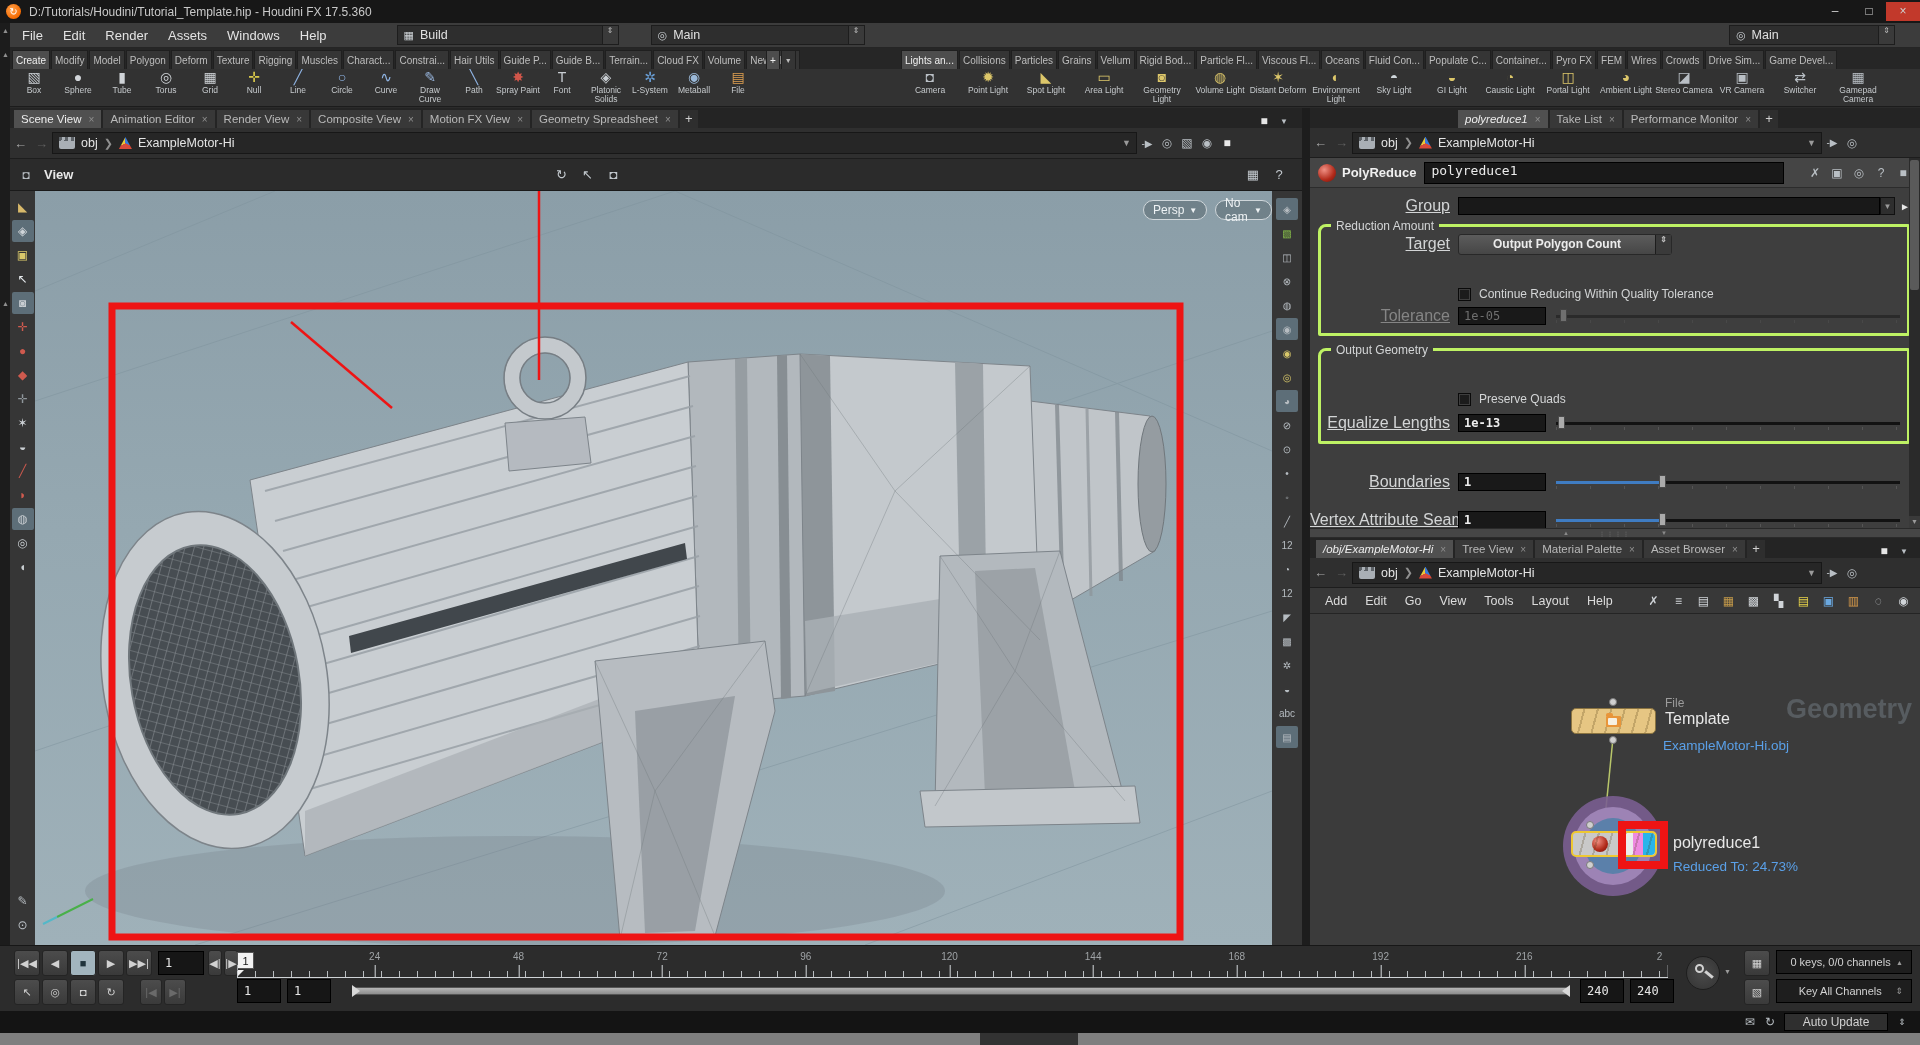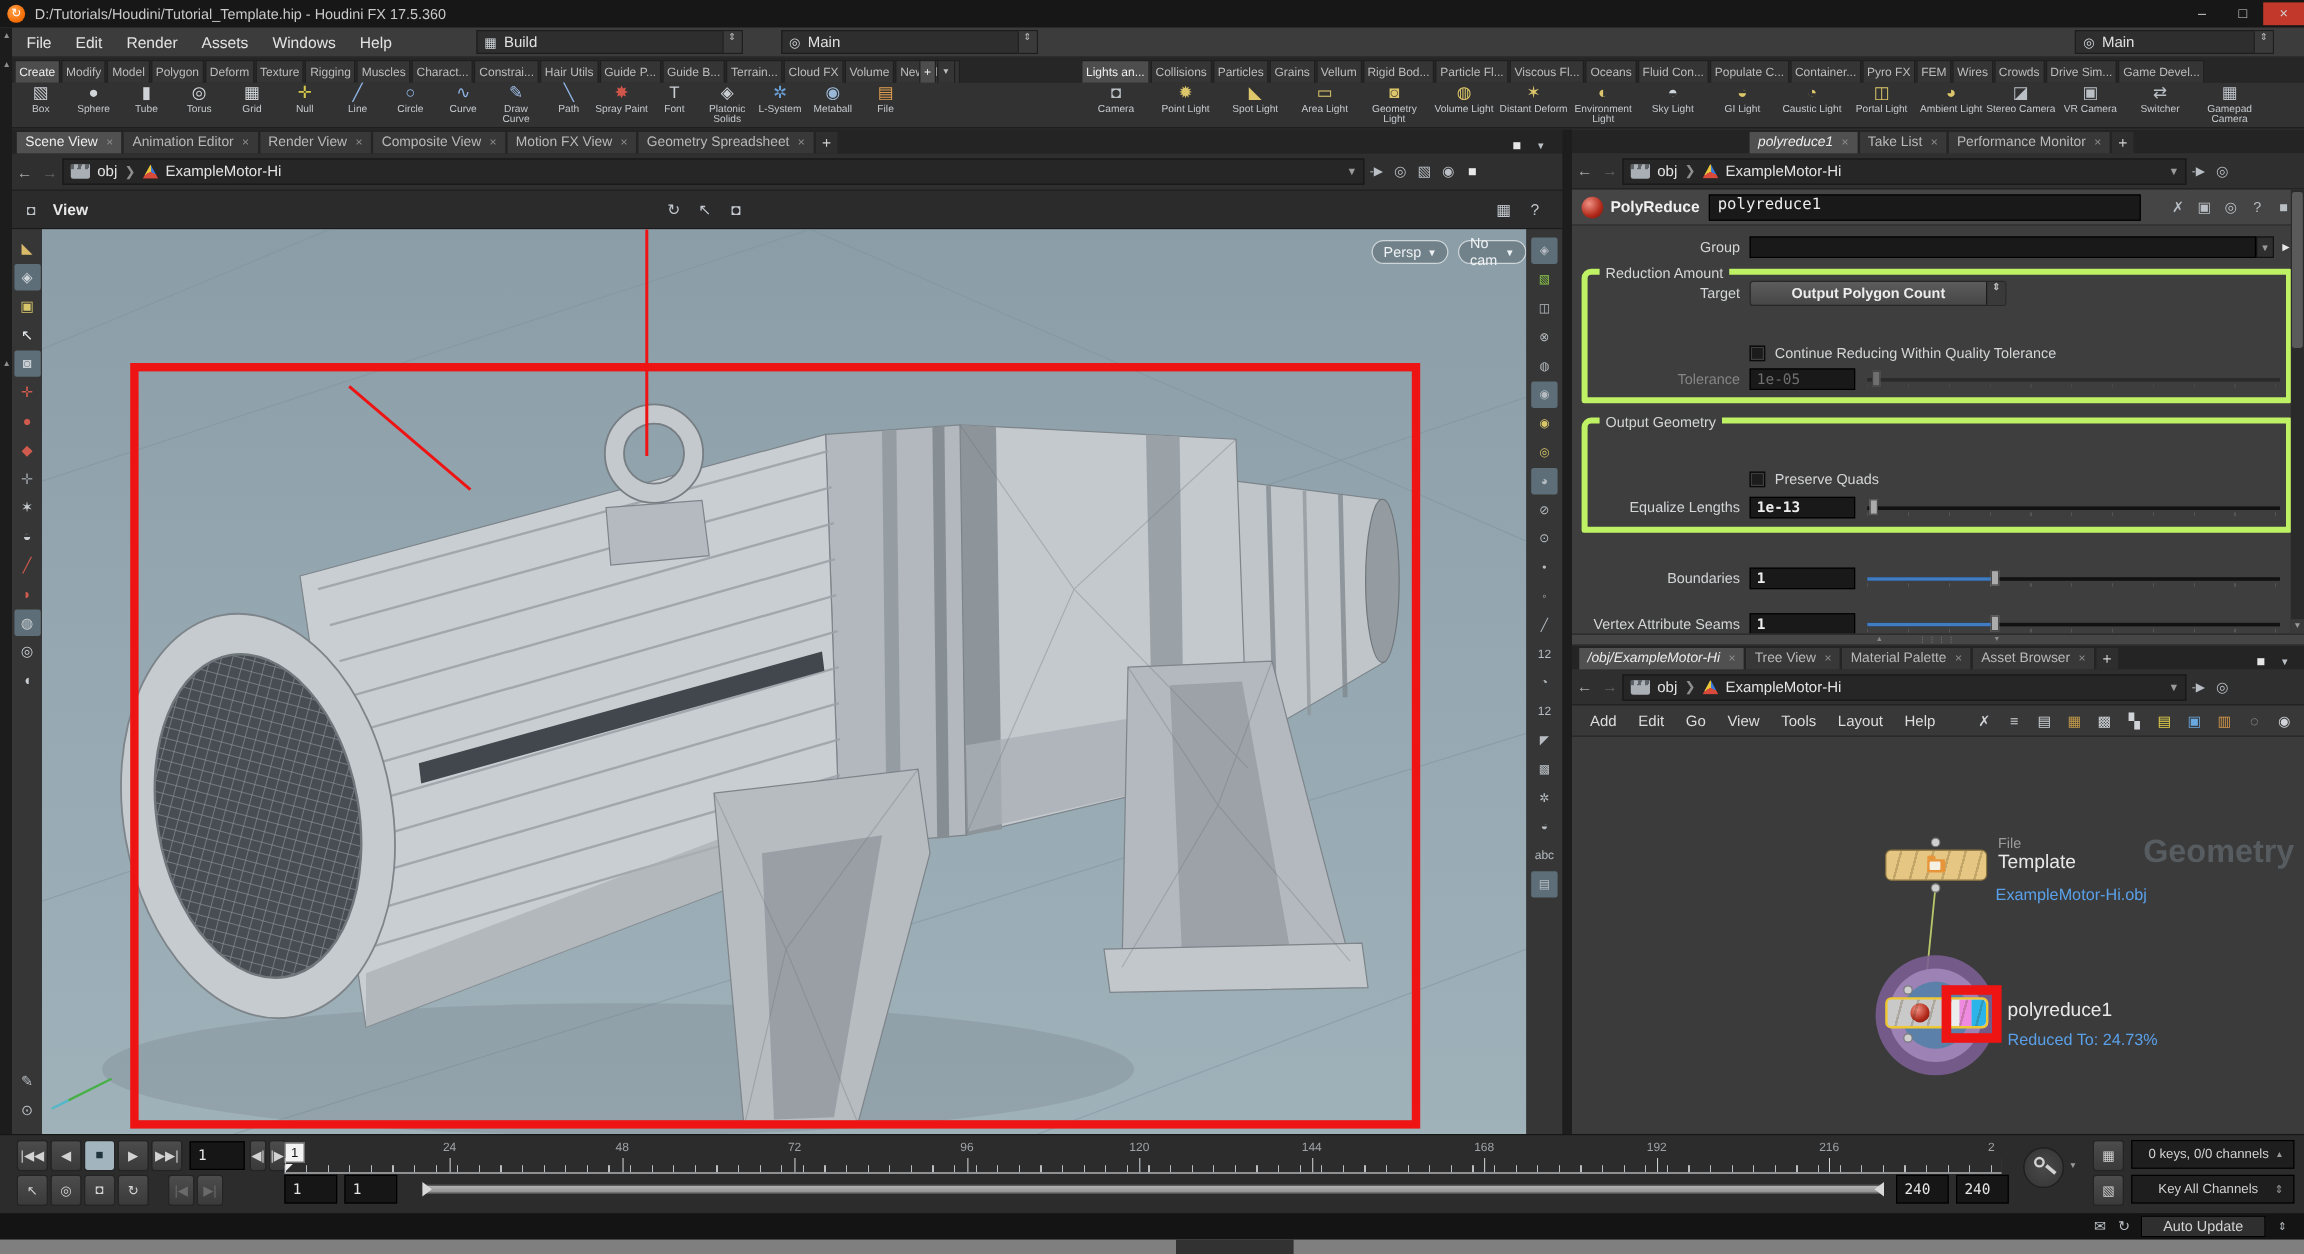--- a/index.html
+++ b/index.html
@@ -73,33 +73,33 @@
   
   #paramspane{left:1310px;top:108px;width:610px;height:420px;background:#3e3e3e;}
   #paramhdr{position:absolute;left:0;top:50px;width:610px;height:30px;background:#454545;border-bottom:1px solid #2c2c2c;display:flex;align-items:center;}
   .redsphere{width:18px;height:18px;border-radius:50%;margin:0 6px 0 8px;
              background:radial-gradient(circle at 35% 32%,#f09084,#b12a1a 60%,#6d100a);}
   #nodetype{font-weight:bold;font-size:13px;color:#f0f0f0;margin-right:8px;}
   #nodename{background:#191919;border:1px solid #000;height:22px;line-height:22px;padding:0 6px;width:360px;
             font:13px "DejaVu Sans Mono",monospace;color:#ececec;}
   .hdrico{width:22px;text-align:center;color:#b9bfc4;font-size:12px;}
   .prow{position:absolute;left:0;width:600px;height:20px;display:flex;align-items:center;}
-  .plabel{width:148px;text-align:right;padding-right:8px;color:#d3d5d6;font-size:12px;flex:none;white-space:nowrap;}
+  .plabel{width:148px;text-align:right;padding-right:8px;color:#d3d5d6;font-size:16px;flex:none;white-space:nowrap;text-decoration:underline;}
   .plabel.dis, .dis{color:#858585;}
   .pfield{background:#191919;border:1px solid #000;color:#efefef;font:bold 12px "DejaVu Sans Mono",monospace;
           height:18px;line-height:16px;padding:0 5px;flex:none;}
   .pfield.dis{color:#6f6f6f;font-weight:normal;}
   .pslider{position:relative;height:14px;flex:none;}
   .ptrack{position:absolute;left:0;right:0;top:6px;height:3px;background:#121212;}
   .ptrack::after{content:"";position:absolute;left:0;right:0;top:5px;height:3px;
                  background:repeating-linear-gradient(90deg,#555 0 1px,transparent 1px 34px);}
   .pfill{position:absolute;left:0;top:6px;height:3px;background:#3f7cc2;}
   .phandle{position:absolute;top:0;width:7px;height:13px;background:#ababab;border:1px solid #4a4a4a;}
   .pcheck{width:13px;height:13px;background:#1c1c1c;border:1px solid #0a0a0a;box-shadow:inset 0 0 0 1px #3e3e3e;flex:none;margin-right:8px;}
-  .pgroup{position:absolute;border:5px solid #bef264;border-radius:8px 2px 2px 2px;}
+  .pgroup{position:absolute;border:3px solid #bef264;border-radius:8px 2px 2px 2px;}
   .gtitle{position:absolute;top:-8px;left:10px;background:#3e3e3e;padding:0 5px;color:#d3d5d6;font-size:12px;}
   .pdrop{background:linear-gradient(#5c5c5c,#464646);border:1px solid #282828;border-radius:3px;height:21px;
          color:#ececec;font-weight:bold;font-size:12px;display:flex;align-items:center;justify-content:center;}
   .pdrop .selspin{height:19px;}
   .vscroll{position:absolute;background:#2a2a2a;}
   .vthumb{position:absolute;left:1px;right:1px;background:#5a5a5a;border-radius:2px;}
 
   
   #netpane{left:1310px;top:538px;width:610px;height:407px;background:#3b3b3b;}
   #netmenu{position:absolute;left:0;top:50px;width:610px;height:26px;background:#383838;border-bottom:1px solid #242424;display:flex;align-items:center;}

